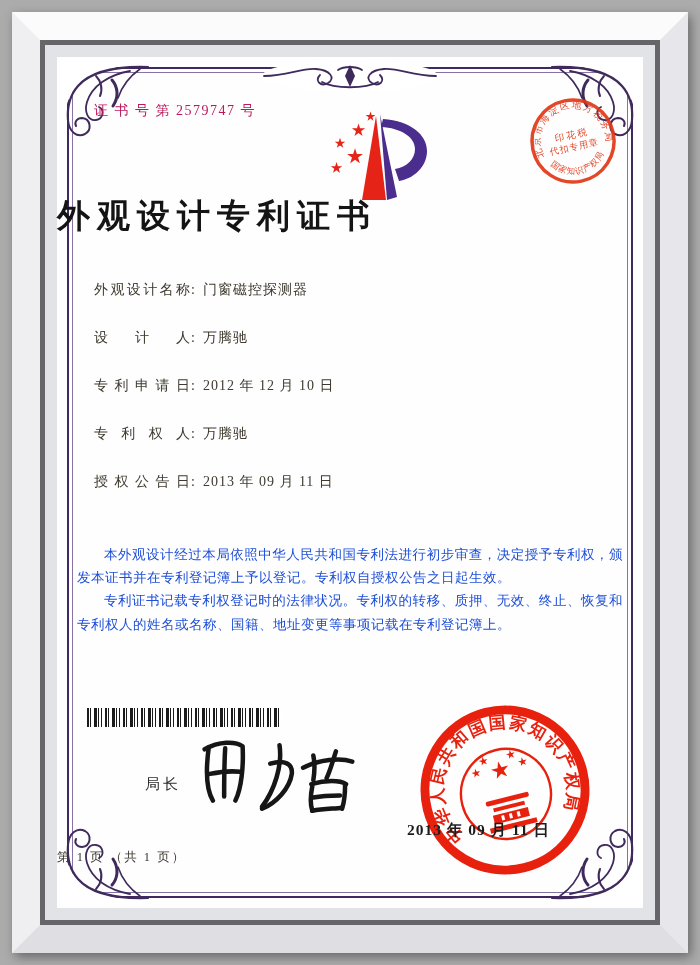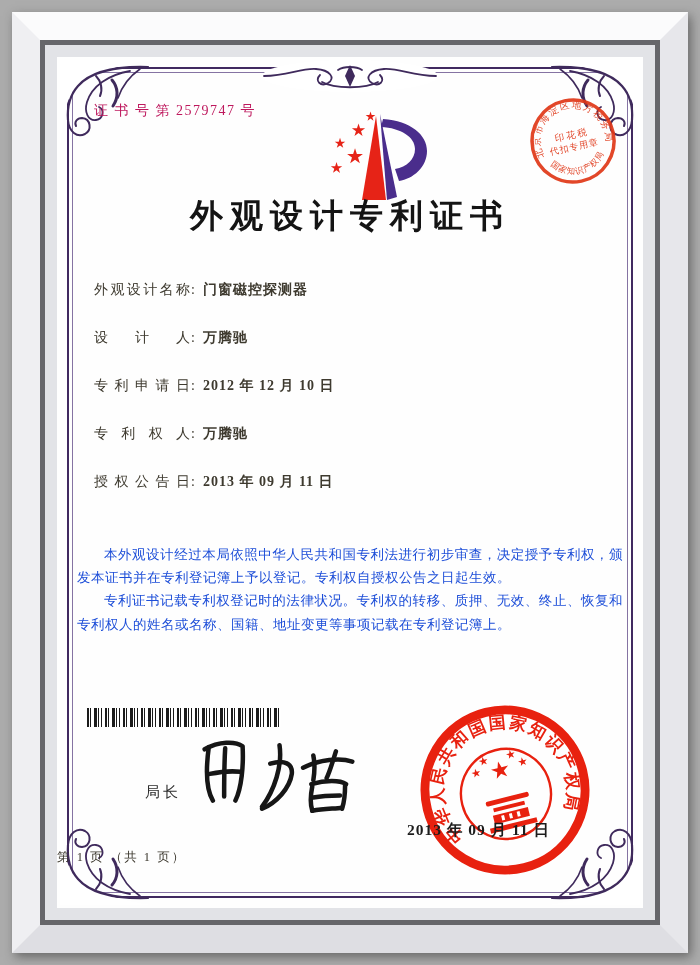--- a/index.html
+++ b/index.html
@@ -30,41 +30,41 @@
   
   .certNumber{
     position:absolute;left:37px;top:45px;
     font-size:14px;letter-spacing:1.5px;color:#be185d;
   }
   .logo{position:absolute;left:272px;top:56px;width:110px;height:92px;}
   .logo svg{position:absolute;inset:0;}
   .st{position:absolute;color:#e62317;line-height:1;}
   .taxStamp{position:absolute;left:468px;top:36px;width:96px;height:96px;transform:rotate(-12deg);opacity:.92;}
   .title{
-    position:absolute;left:0;right:0;top:137px;text-align:center;
+    position:absolute;left:0;right:0;top:137px;
     font-size:33px;font-weight:600;letter-spacing:7px;color:#141414;
   }
   .fields{position:absolute;left:37px;top:224px;right:30px;}
   .frow{height:20px;margin-bottom:28px;font-size:14px;color:#3e3a2f;white-space:nowrap;}
   .flabel{display:inline-block;width:96px;text-align:justify;text-align-last:justify;}
   .fcolon{margin:0 8px 0 1px;}
-  .fvalue{letter-spacing:1px;font-weight:bold;}
+  .fvalue{letter-spacing:1px;}
   .paras{
     position:absolute;left:20px;right:20px;top:486px;
     font-size:13.5px;line-height:23.2px;color:#1d4ed8;text-align:justify;letter-spacing:.5px;
   }
   .paras p{margin:0;text-indent:2em;}
   .barcode{
     position:absolute;left:30px;top:651px;width:194px;height:19px;
     background:repeating-linear-gradient(90deg,
       #1b1b1b 0 2px,#fff 2px 3px,#1b1b1b 3px 4px,#fff 4px 7px,
       #1b1b1b 7px 10px,#fff 10px 11px,#1b1b1b 11px 12px,#fff 12px 14px,
       #1b1b1b 14px 15px,#fff 15px 18px);
   }
-  .sigLabel{position:absolute;left:88px;top:718px;font-size:15px;letter-spacing:3px;color:#2c2c2c;margin-top:8px;}
+  .sigLabel{position:absolute;left:88px;top:718px;font-size:15px;letter-spacing:3px;color:#2c2c2c;}
   .sigSvg{position:absolute;left:135px;top:680px;width:175px;height:82px;}
   .sr{position:absolute;width:1px;height:1px;overflow:hidden;opacity:0;}
   .seal{position:absolute;left:360px;top:645px;width:176px;height:176px;transform:rotate(-14deg);}
   .dateOverlay{
     position:absolute;left:350px;top:763px;width:190px;z-index:5;
     font-size:15.5px;color:#1c1c1c;letter-spacing:1px;font-weight:600;
   }
   .footer{
     position:absolute;left:0;right:0;top:792px;text-align:left;
     font-size:12.5px;letter-spacing:2px;color:#3a362c;

